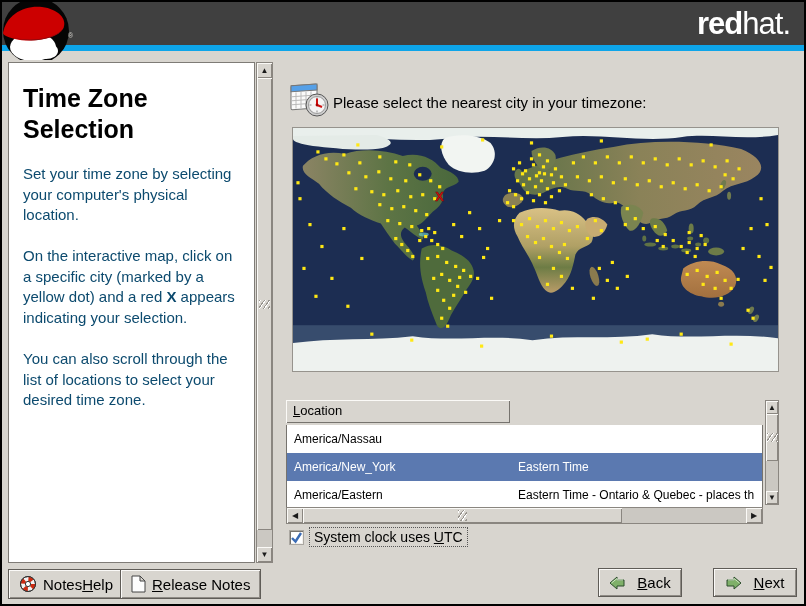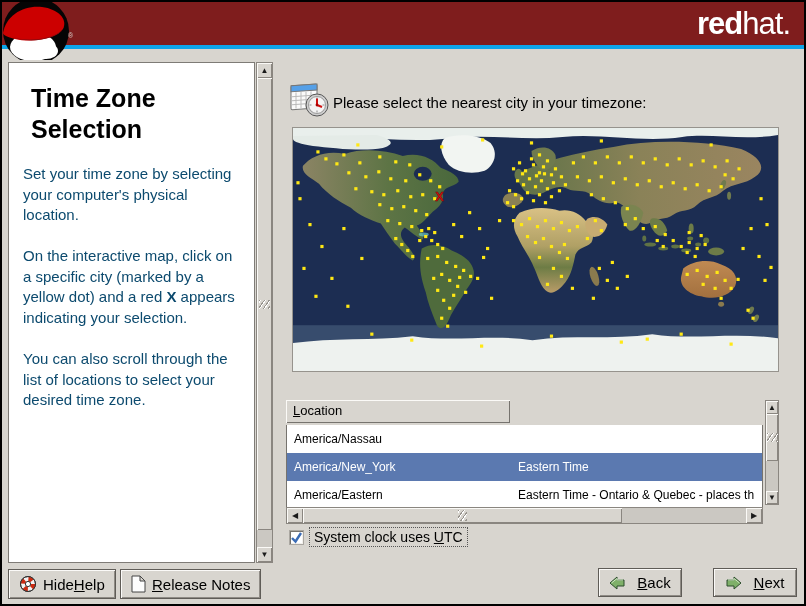--- a/index.html
+++ b/index.html
@@ -2,29 +2,29 @@
 <html><head>
 <meta charset="utf-8">
 <style>
   html,body{margin:0;padding:0;background:#555;}
   .screen{
     position:relative;width:806px;height:606px;background:#d8d5cf;
     font-family:"Liberation Sans",sans-serif;overflow:hidden;
   }
   .frame{position:absolute;inset:0;box-shadow:inset 0 0 0 2px #000;pointer-events:none;z-index:40;}
   
-  .header{position:absolute;left:2px;top:2px;width:802px;height:43px;background:#7f1d1d;border-bottom:4px solid #0ea5e9;z-index:10;}
+  .header{position:absolute;left:2px;top:2px;width:802px;height:43px;background:#404040;border-bottom:6px solid #0ea5e9;z-index:10;}
   .wordmark{position:absolute;right:14px;top:4px;font-size:31px;color:#fff;letter-spacing:-1px;}
   .wordmark .b{font-weight:bold;}
   .wordmark .l{font-weight:normal;}
   .logo{position:absolute;left:2px;top:2px;width:74px;height:58px;z-index:45;}
   
   .help-panel{position:absolute;left:8px;top:62px;width:247px;height:501px;background:#fff;
     border:1px solid #7e7b76;box-sizing:border-box;padding:12px 12px 0 14px;overflow:hidden;}
-  .help-title{font-size:25px;font-weight:bold;line-height:1.22;margin:8px 8px 20px;color:#000;}
+  .help-title{font-size:25px;font-weight:bold;line-height:1.22;margin:8px 0 20px;color:#000;}
   .help-panel p{font-size:15px;line-height:1.38;margin:0 0 20px;color:#0c4a6e;}
   
   .gtk{background:#d8d5cf;box-shadow:inset 1px 1px 0 #fbfaf7,inset -1px -1px 0 #8a8680;}
   .sbar{position:absolute;background:#cbc8c2;border:1px solid #8a8680;box-sizing:border-box;}
   .sbtn{position:absolute;display:flex;align-items:center;justify-content:center;font-size:8px;color:#1a1a1a;}
   .sthumb{position:absolute;display:flex;align-items:center;justify-content:center;}
   .grip{width:11px;height:9px;background:repeating-linear-gradient(125deg,#98948e 0 1px,#fff 1px 2px,rgba(0,0,0,0) 2px 4px);}
   .grip.h{width:9px;height:11px;}
   
   .help-sb{left:256px;top:62px;width:17px;height:501px;}
@@ -480,21 +480,21 @@
 
   <div class="btn" id="btn-hide-help">
     <span class="ic">
       <svg width="18" height="18" viewBox="0 0 18 18">
         <circle cx="9" cy="9" r="7.5" fill="#f2f2f2" stroke="#333" stroke-width="1"></circle>
         <circle cx="9" cy="9" r="5" fill="none" stroke="#cc2b12" stroke-width="4.6" stroke-dasharray="3.9 3.9"></circle>
         <circle cx="9" cy="9" r="2.6" fill="#fff" stroke="#333" stroke-width="1"></circle>
         <circle cx="9" cy="9" r="7.5" fill="none" stroke="#333" stroke-width="1"></circle>
       </svg>
       </span>
-      <span>Hide </span>
+      <span>Notes </span>
       <span class="key">H</span>
       <span>elp</span>
   </div>
 
   <div class="btn" id="btn-release-notes">
     <span class="ic">
       <svg width="15" height="18" viewBox="0 0 15 18">
         <path d="M1,1 L9,1 L14,6 L14,17 L1,17 Z" fill="#fdfdfd" stroke="#444" stroke-width="1"></path>
         <path d="M9,1 L9,6 L14,6 Z" fill="#d8d5cf" stroke="#444" stroke-width="1"></path>
       </svg>

